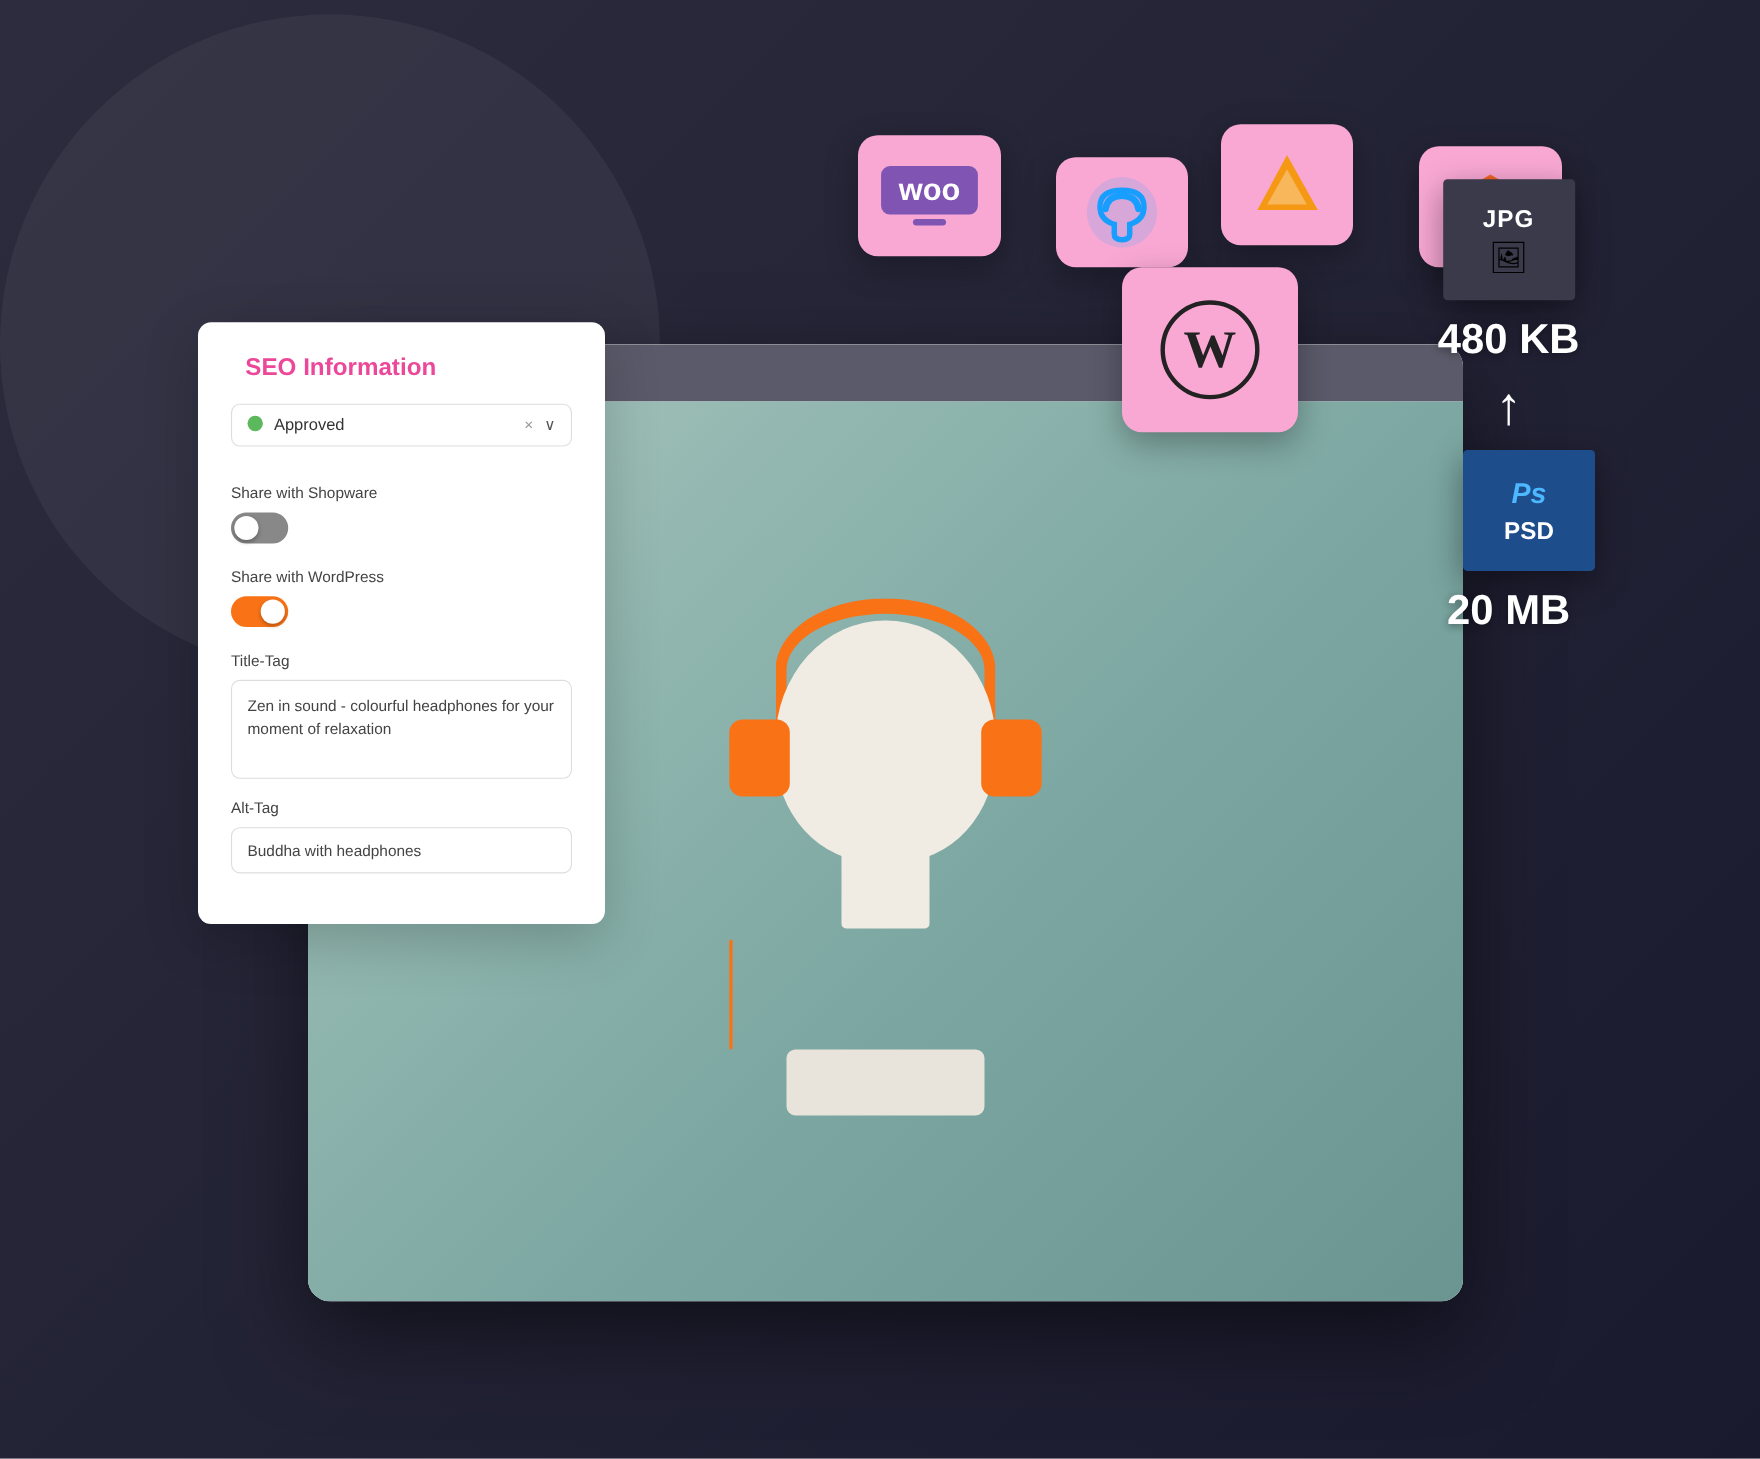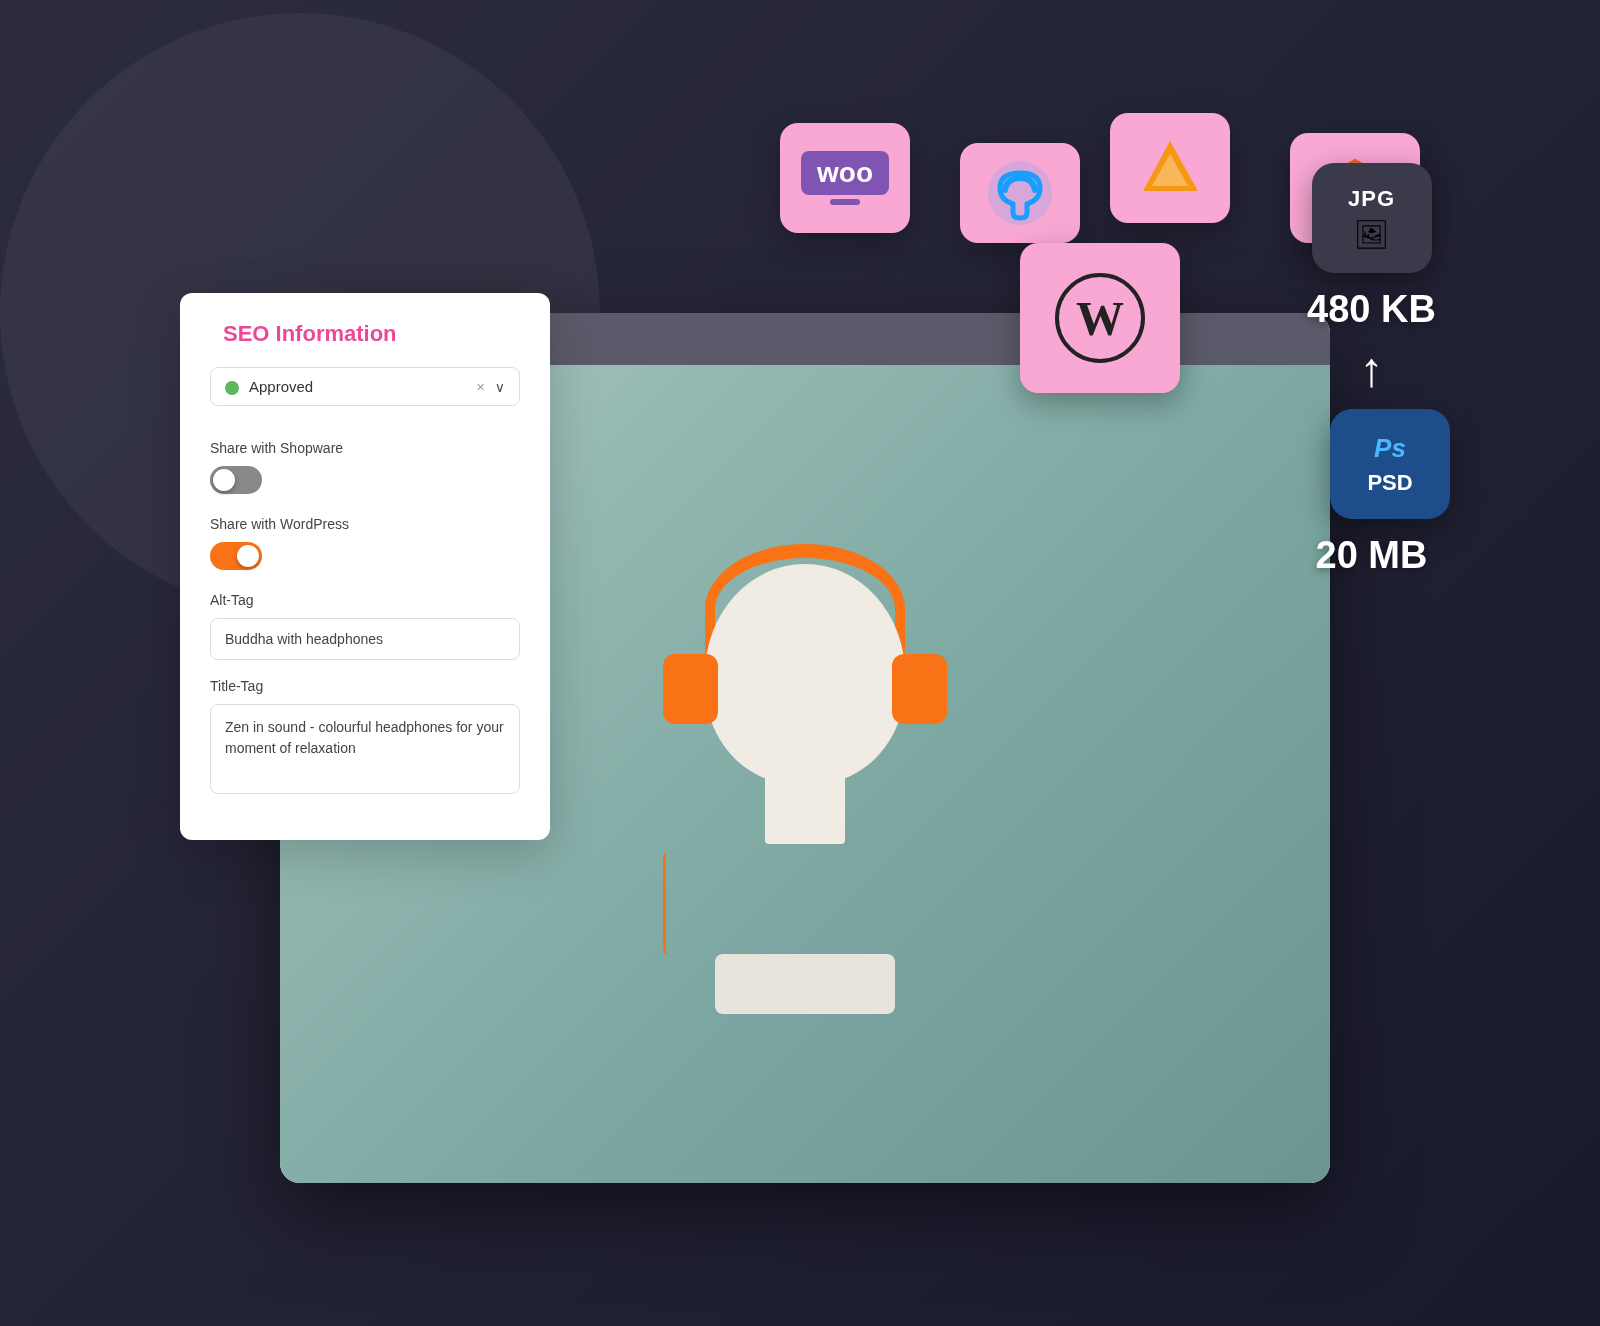--- a/index.html
+++ b/index.html
@@ -148,21 +148,21 @@
       color: #ec4899;
       margin-bottom: 20px;
       margin-left: 13px;
     }
 
     .status-dropdown {
       border: 1.5px solid #ddd;
       border-radius: 8px;
       padding: 10px 14px;
       display: flex;
-      align-items: flex-end;
+      align-items: flex-start;
       gap: 10px;
       margin-bottom: 24px;
       cursor: pointer;
     }
 
     .status-dot {
       width: 14px;
       height: 14px;
       border-radius: 50%;
       background: #5cb85c;
@@ -279,21 +279,21 @@
       top: 50px;
       display: flex;
       flex-direction: column;
       align-items: center;
       gap: 15px;
       z-index: 20;
     }
 
     .file-card {
       background: #3a3a4a;
-      border-radius: 22px;
+      border-radius: 4px;
       padding: 16px 20px;
       display: flex;
       align-items: center;
       justify-content: center;
       box-shadow: 0 10px 30px rgba(0,0,0,0.4);
     }
 
     .jpg-card {
       width: 120px;
       height: 110px;
@@ -549,27 +549,27 @@
     </div>
 
     <div class="toggle-row">
       <div class="section-label">Share with WordPress</div>
       <div class="toggle toggle-on">
         <div class="toggle-thumb"></div>
       </div>
     </div>
 
     <div>
+      <div class="section-label">Title-Tag</div>
+      <div class="input-field input-multiline">Zen in sound - colourful headphones for your moment of relaxation</div>
+    </div>
+
+    <div>
       <div class="section-label">Alt-Tag</div>
       <div class="input-field">Buddha with headphones</div>
-    </div>
-
-    <div>
-      <div class="section-label">Title-Tag</div>
-      <div class="input-field input-multiline">Zen in sound - colourful headphones for your moment of relaxation</div>
     </div>
 
   </div>
 
   <div class="file-info-panel">
 
     <div class="file-card jpg-card">
       <span class="jpg-label">JPG</span>
       <span class="file-icon-img">🖼</span>
     </div>

